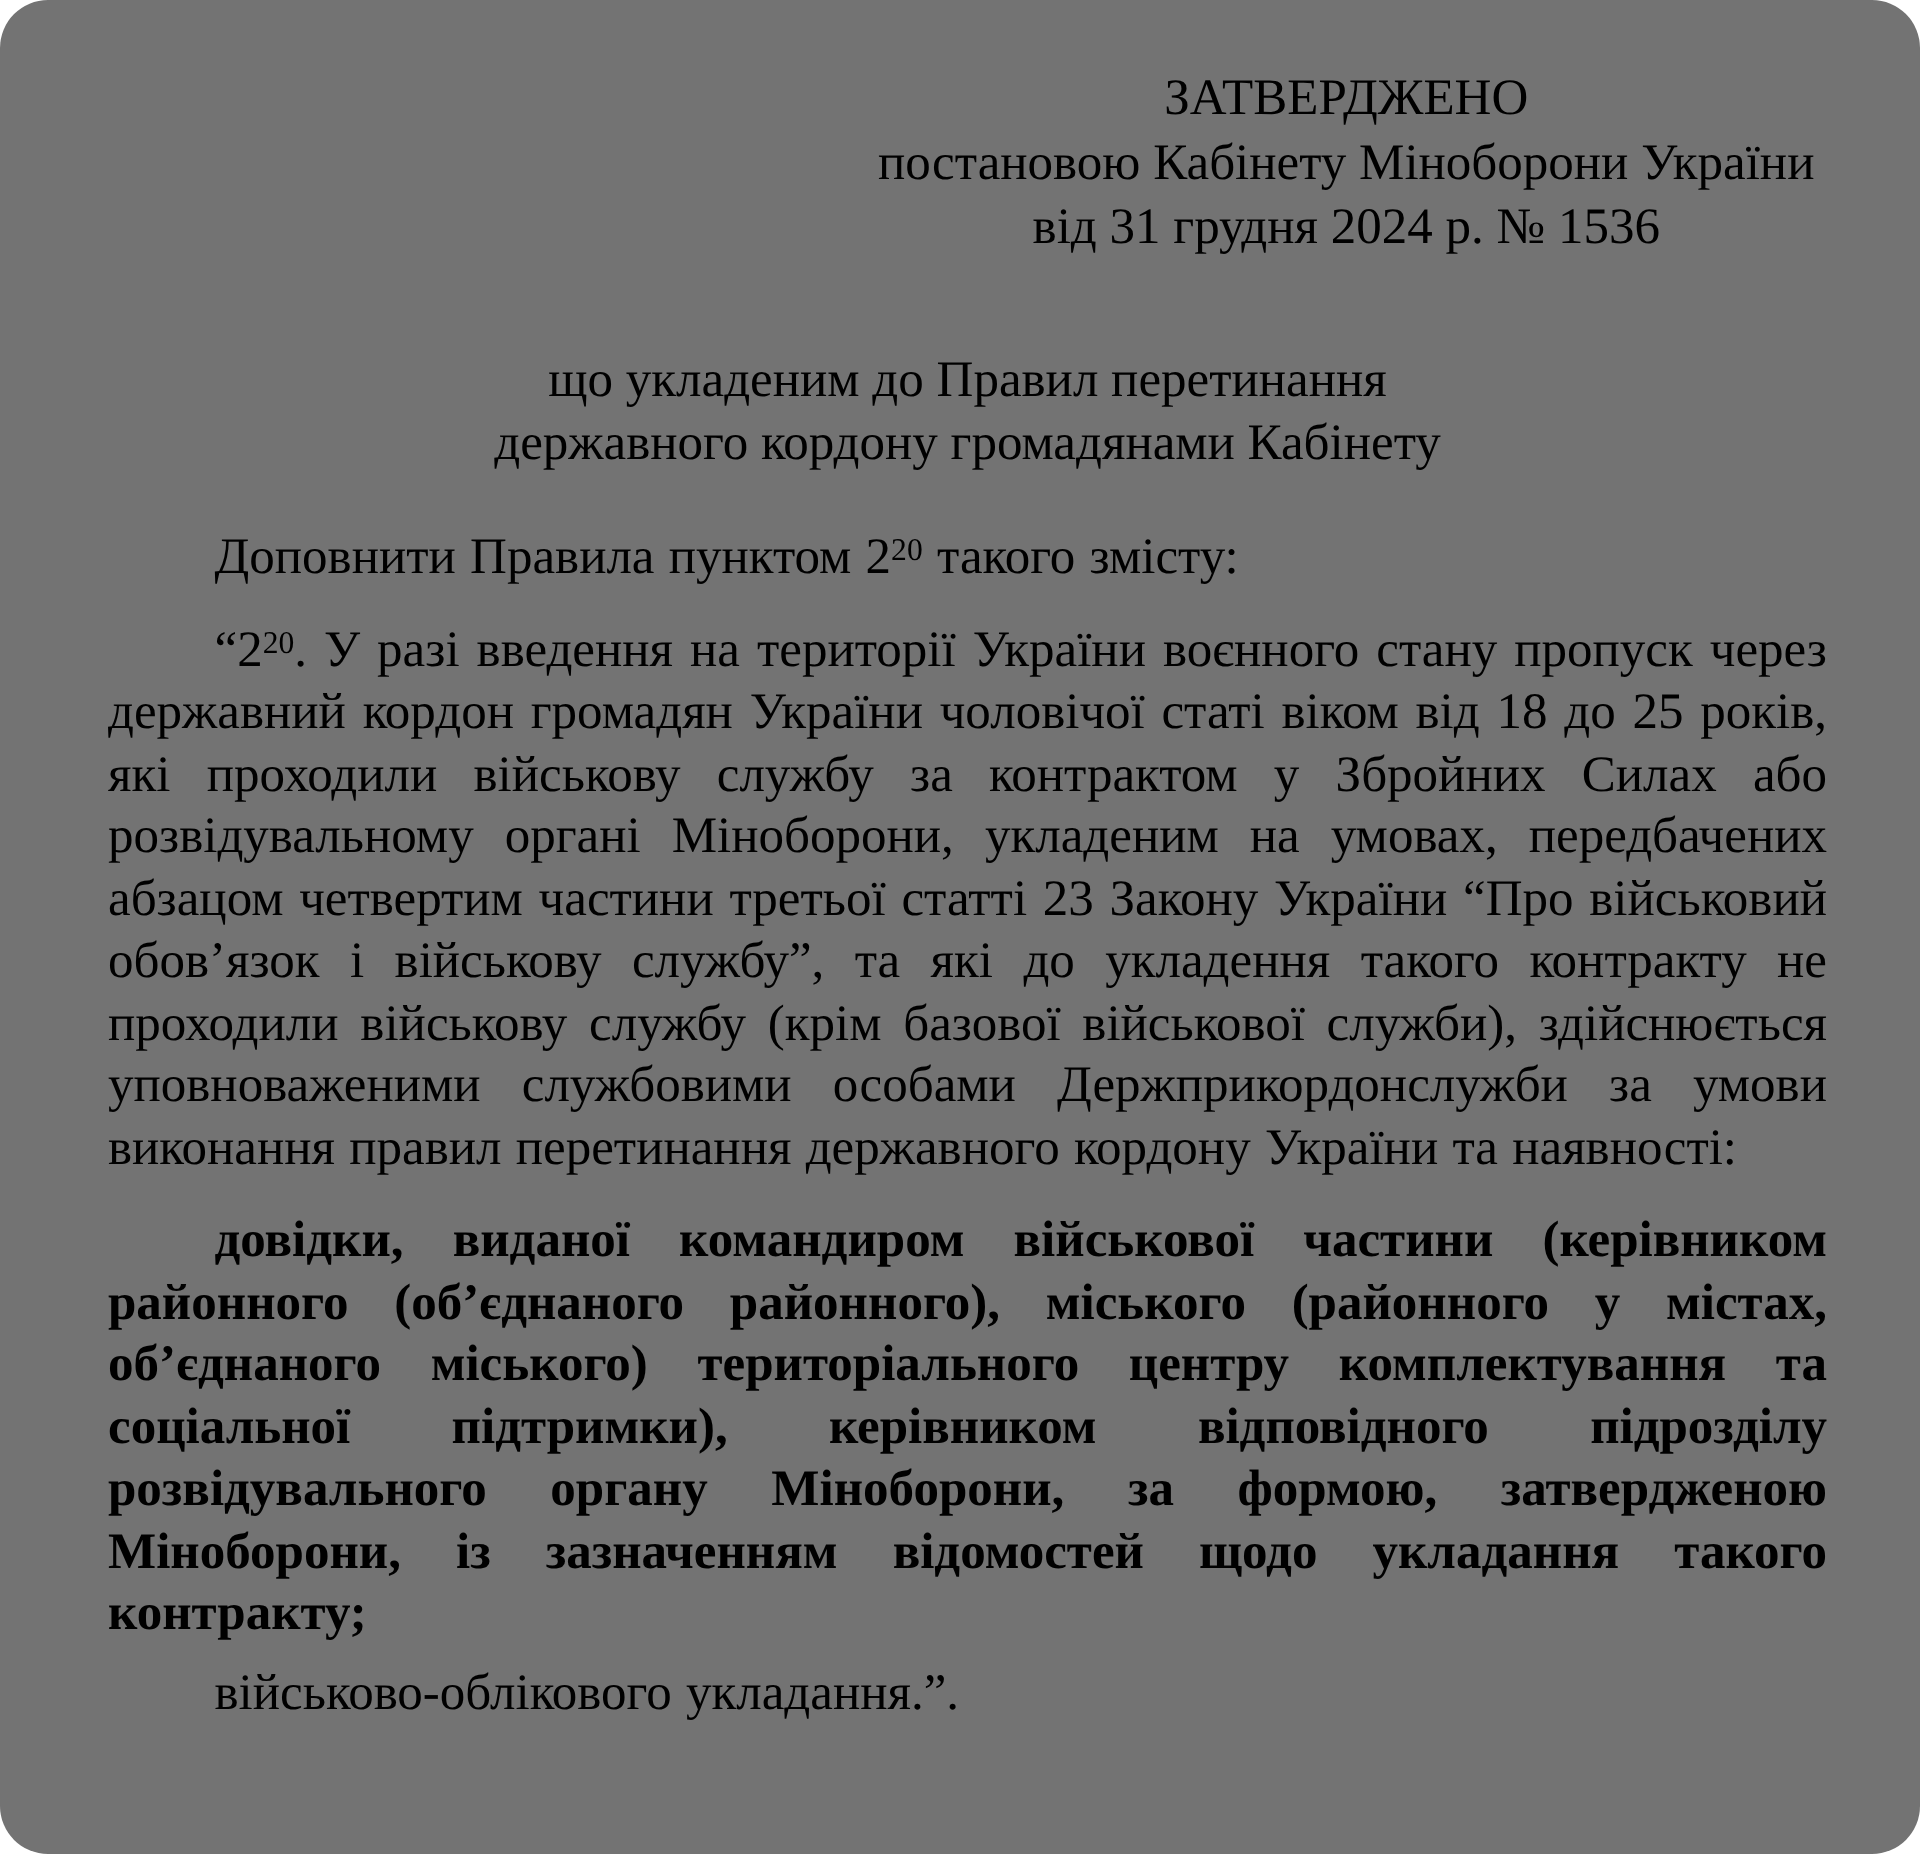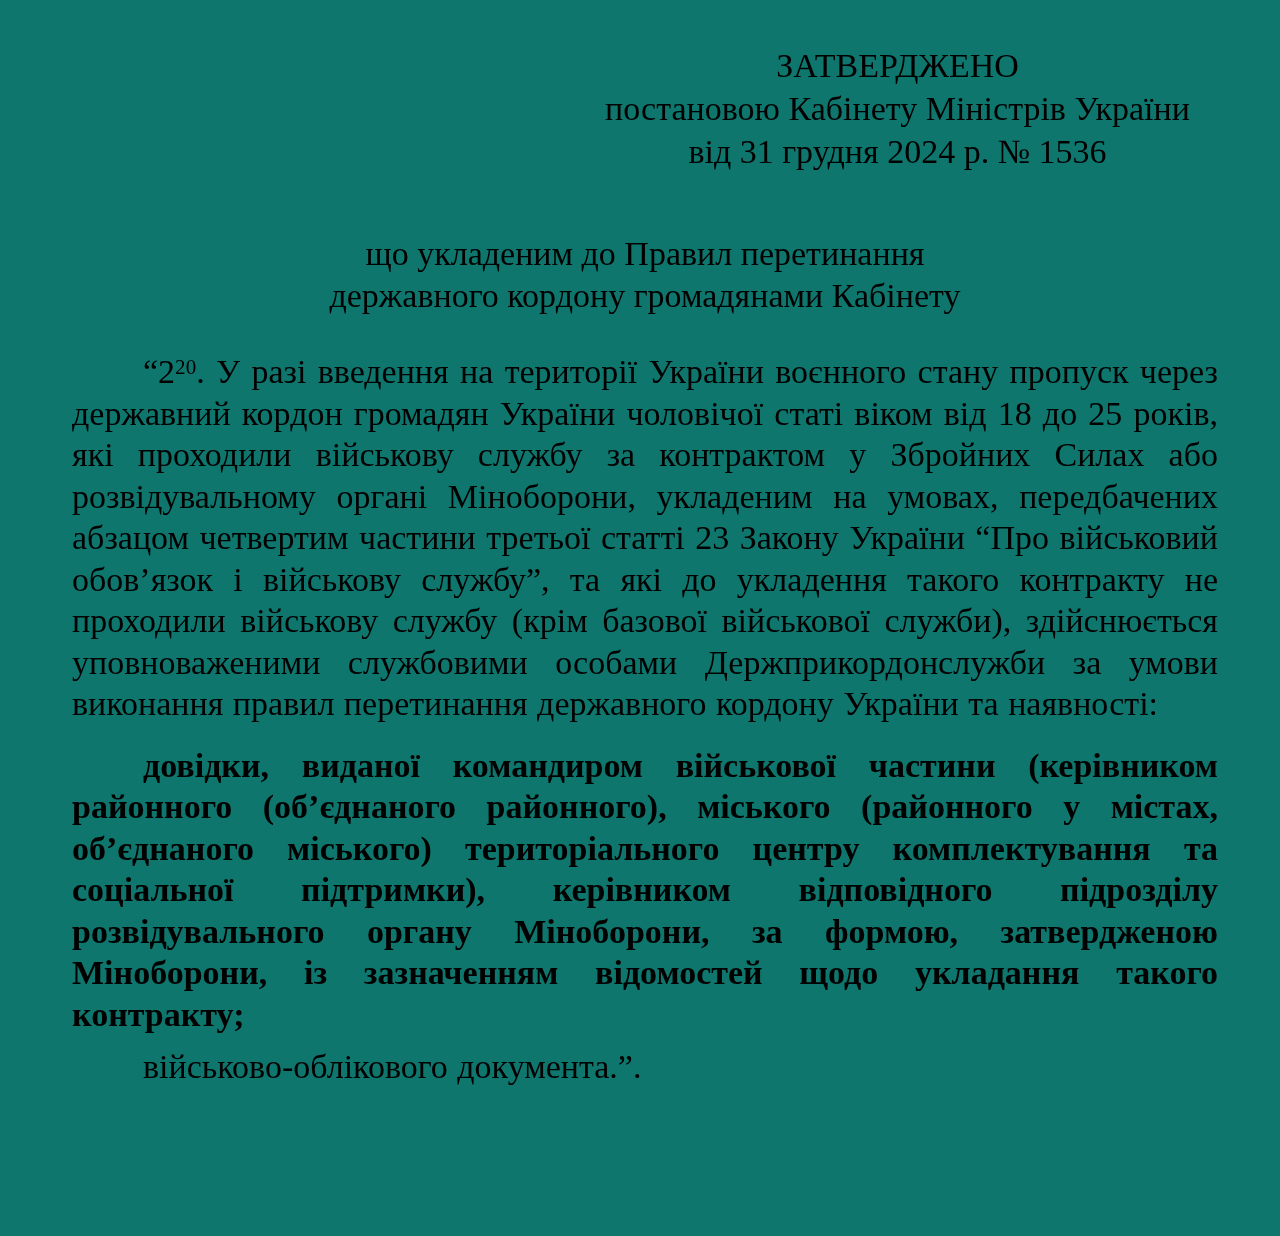--- a/index.html
+++ b/index.html
@@ -4,27 +4,28 @@
 <style>
   html, body {
     margin: 0;
     padding: 0;
     background: #ffffff;
   }
   .page {
     position: relative;
     width: 1280px;
     height: 1236px;
-    background: #0f766e;
+    background: #737373;
     color: #000000;
     font-family: "Liberation Serif", "DejaVu Serif", serif;
     font-size: 34px;
     overflow: hidden;
     box-sizing: border-box;
     padding: 44px 62px 0 72px;
+    border-radius: 32px;
   }
   .approval {
     margin-left: 505px;
     text-align: center;
     line-height: 43px;
   }
   .doc-title {
     margin-top: 60px;
     text-align: center;
     line-height: 42px;
@@ -50,33 +51,34 @@
     top: -0.42em;
   }
 </style>
 </head>
 <body>
 
 <div class="page">
 
   <div class="approval">
     <div>ЗАТВЕРДЖЕНО</div>
-    <div>постановою Кабінету Міністрів України</div>
+    <div>постановою Кабінету Міноборони України</div>
     <div>від 31 грудня 2024 р. № 1536</div>
   </div>
 
   <div class="doc-title">
     <div>що укладеним до Правил перетинання</div>
     <div>державного кордону громадянами Кабінету</div>
   </div>
 
   <div class="body-block">
 
+    <p class="para para-intro"><span>Доповнити Правила пунктом 2</span><sup class="sup">20</sup><span> такого змісту:</span></p>
 
     <p class="para para-quote"><span>“2</span><sup class="sup">20</sup><span>. У разі введення на території України воєнного стану пропуск через державний кордон громадян України чоловічої статі віком від 18 до 25 років, які проходили військову службу за контрактом у Збройних Силах або розвідувальному органі Міноборони, укладеним на умовах, передбачених абзацом четвертим частини третьої статті 23 Закону України “Про військовий обов’язок і військову службу”, та які до укладення такого контракту не проходили військову службу (крім базової військової служби), здійснюється уповноваженими службовими особами Держприкордонслужби за умови виконання правил перетинання державного кордону України та наявності:</span></p>
 
     <p class="para para-item1">довідки, виданої командиром військової частини (керівником районного (об’єднаного районного), міського (районного у містах, об’єднаного міського) територіального центру комплектування та соціальної підтримки), керівником відповідного підрозділу розвідувального органу Міноборони, за формою, затвердженою Міноборони, із зазначенням відомостей щодо укладання такого контракту;</p>
 
-    <p class="para">військово-облікового документа.”.</p>
+    <p class="para">військово-облікового укладання.”.</p>
 
   </div>
 
 </div>
 
 </body></html>

